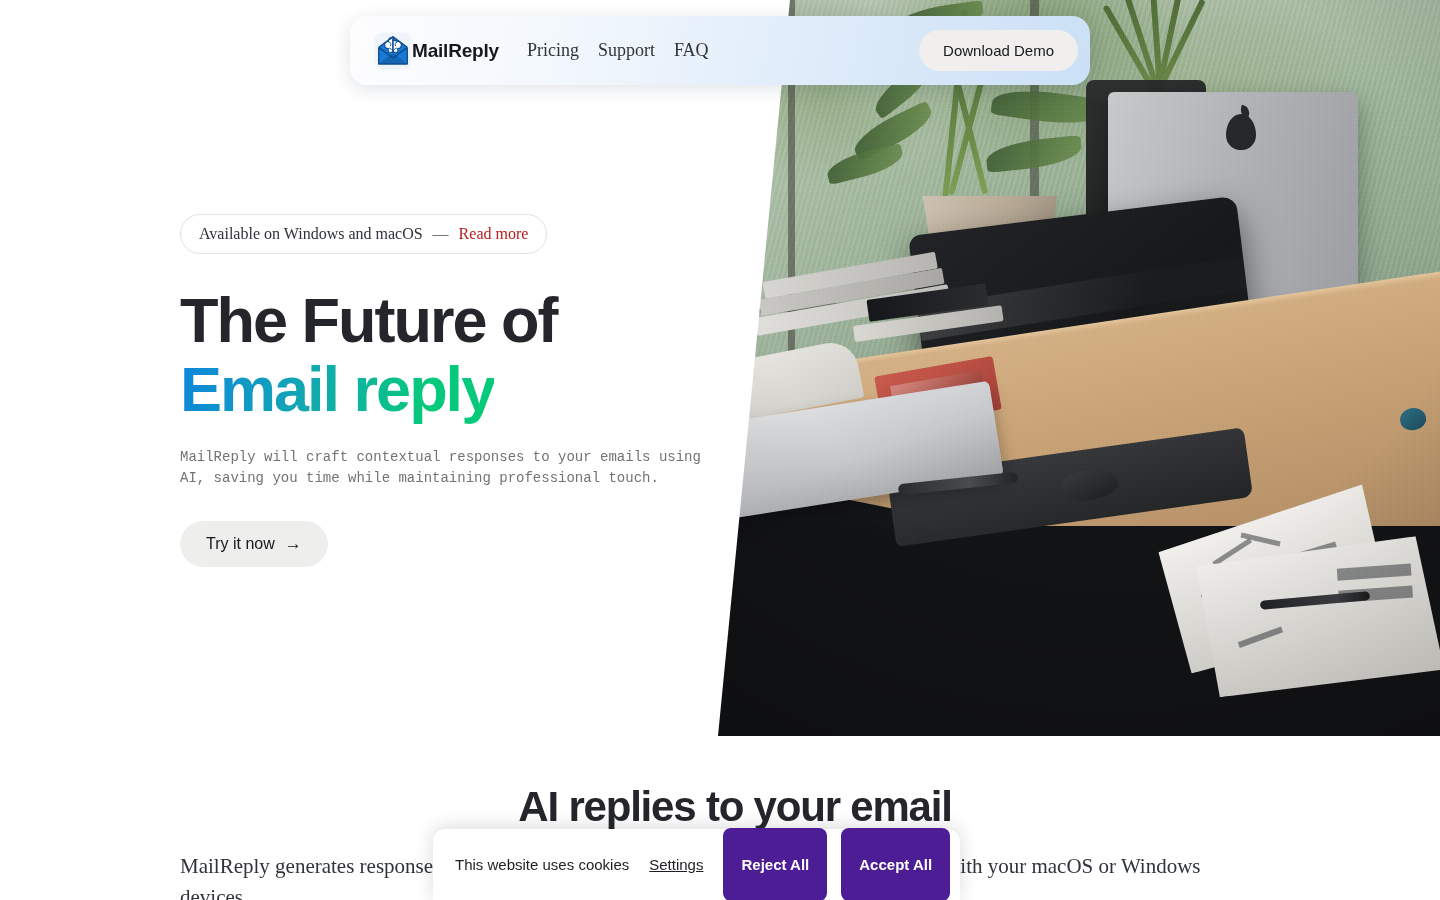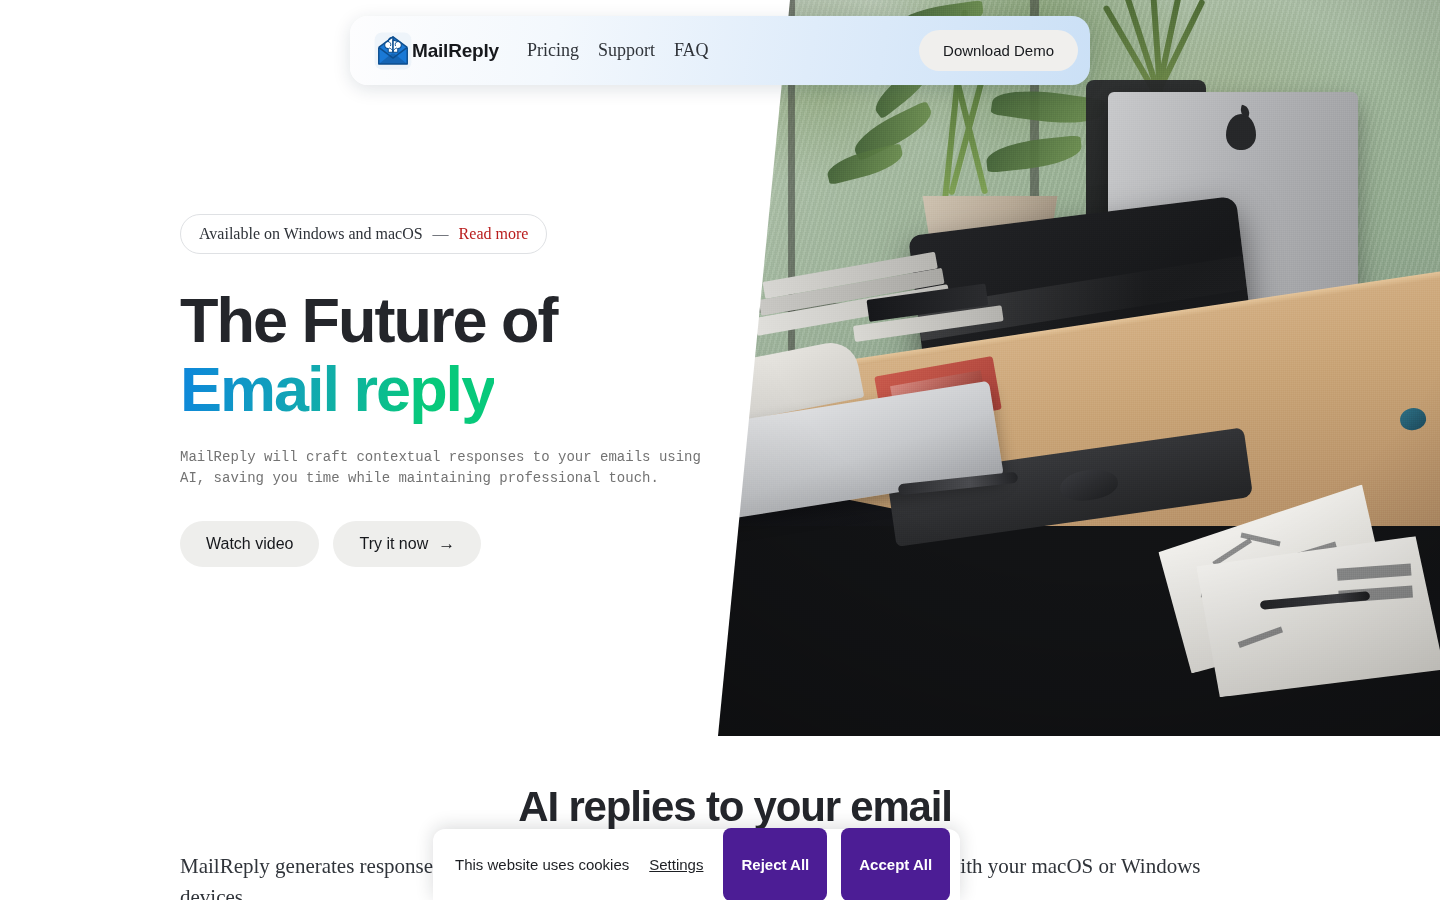--- a/index.html
+++ b/index.html
@@ -648,23 +648,20 @@
     </div>
 
     <h1 class="headline">
       <span>The Future of </span><span class="grad">Email reply</span>
     </h1>
 
     <p class="subcopy">MailReply will craft contextual responses to your emails using AI, saving you time while maintaining professional touch.</p>
 
     <div class="cta-row">
       <button class="btn">
-        <span>Watch video</span>
-      </button>
-      <button class="btn">
         <span>Try it now</span>
         <span class="arrow">→</span>
       </button>
     </div>
   </div>
 
   <div class="section">
     <h2 class="section-title">AI replies to your email</h2>
     <p class="section-copy">MailReply generates responses to your emails and is engineered for flawless compatibility with your macOS or Windows devices.</p>
   </div>

